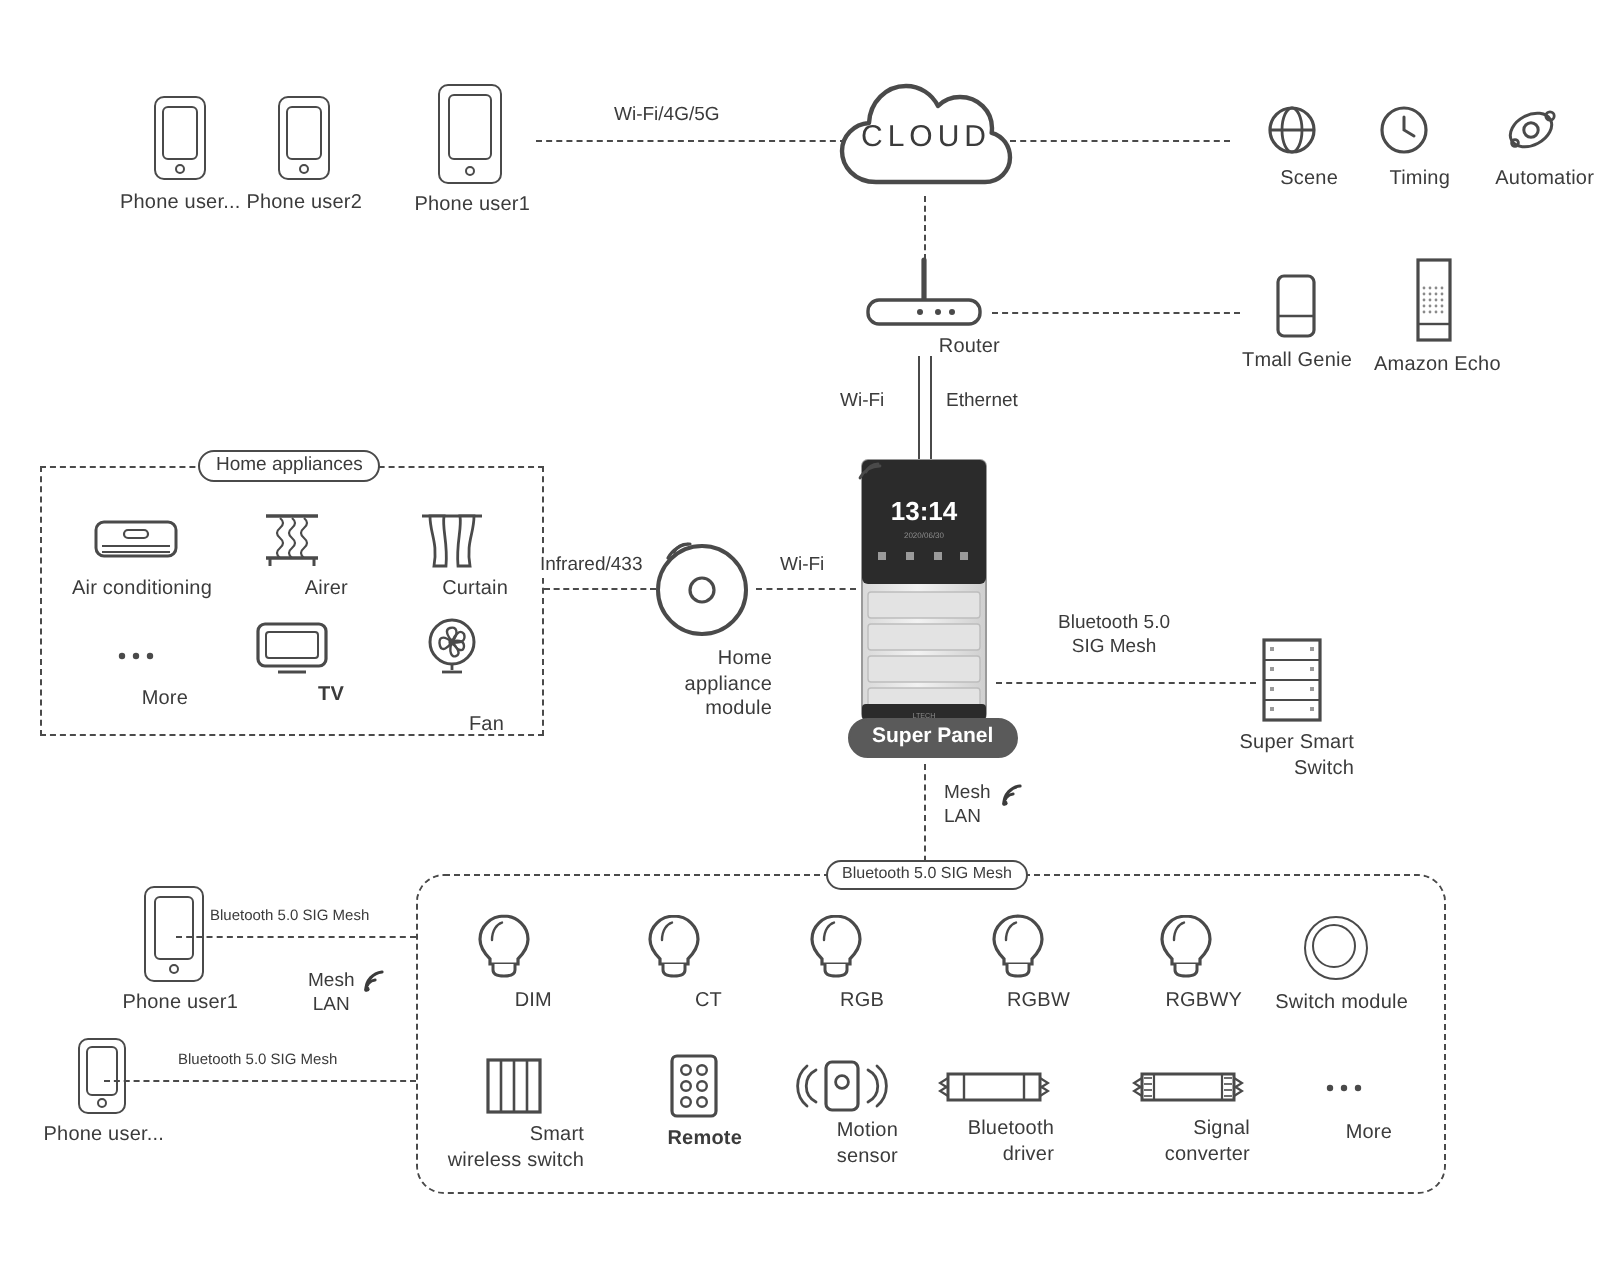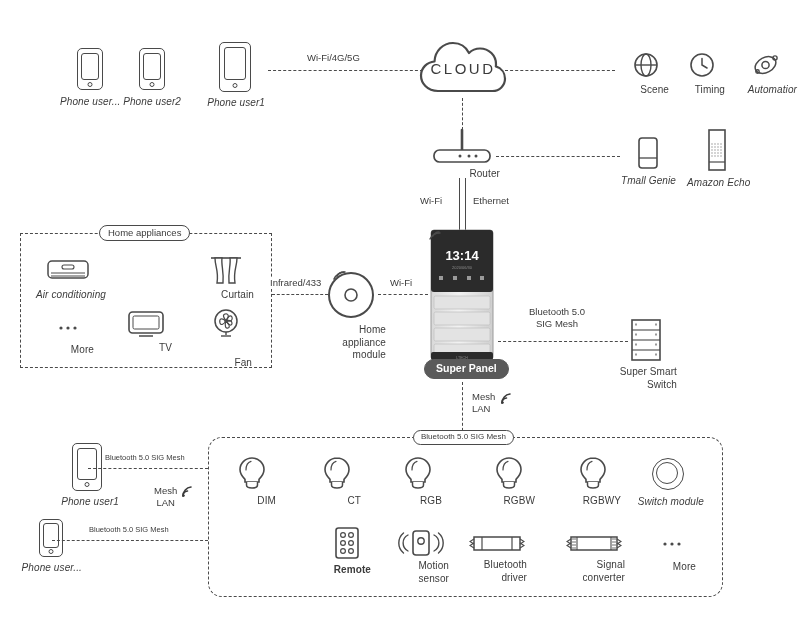--- a/index.html
+++ b/index.html
@@ -9,21 +9,21 @@
     font-family: "Liberation Sans", sans-serif;
     overflow: hidden;
   }
   #stage { position: relative; width: 800px; height: 632px; }
 
   .node { position: absolute; text-align: center; }
   .lbl {
     font-size: 10px; color: #3b3b3b; line-height: 1.25;
     white-space: pre-line; letter-spacing: .1px; text-align: right;
   }
-  .lbl.wide { white-space: nowrap; font-style: italic; }
+  .lbl.wide { white-space: nowrap; }
   .ico { margin: 0 auto; position: relative; }
 
   
   .dash-h {
     position: absolute; height: 0;
     border-top: 1.6px dashed #4a4a4a;
   }
   .dash-v {
     position: absolute; width: 0;
     border-left: 1.6px dashed #4a4a4a;
@@ -225,20 +225,36 @@
       <svg width="44" height="26" viewBox="0 0 44 26">
         <rect x="2" y="3" width="40" height="17" rx="4" fill="#fff" stroke="#4a4a4a" stroke-width="1.5"></rect>
         <rect x="16" y="7" width="12" height="4" rx="2" fill="#fff" stroke="#4a4a4a" stroke-width="1.1"></rect>
         <line x1="5" y1="15" x2="39" y2="15" stroke="#4a4a4a" stroke-width="1"></line>
         <line x1="5" y1="18" x2="39" y2="18" stroke="#4a4a4a" stroke-width="1"></line>
       </svg>
     </div>
     <div class="lbl wide" style="margin-top:5px;">Air conditioning</div>
   </div>
 
+  <div class="node" style="left:118px; top:255px; width:56px;">
+    <div class="ico" style="width:34px;height:30px;">
+      <svg width="34" height="30" viewBox="0 0 34 30">
+        <line x1="4" y1="3" x2="30" y2="3" stroke="#4a4a4a" stroke-width="1.8"></line>
+        <line x1="4" y1="24" x2="30" y2="24" stroke="#4a4a4a" stroke-width="1.8"></line>
+        <line x1="6" y1="24" x2="6" y2="28" stroke="#4a4a4a" stroke-width="1.5"></line>
+        <line x1="28" y1="24" x2="28" y2="28" stroke="#4a4a4a" stroke-width="1.5"></line>
+        <g stroke="#4a4a4a" stroke-width="1.1" fill="none">
+          <path d="M11,4 q3,2.5 0,5 q-3,2.5 0,5 q3,2.5 0,5 q-3,2.5 0,5"></path>
+          <path d="M17,4 q3,2.5 0,5 q-3,2.5 0,5 q3,2.5 0,5 q-3,2.5 0,5"></path>
+          <path d="M23,4 q3,2.5 0,5 q-3,2.5 0,5 q3,2.5 0,5 q-3,2.5 0,5"></path>
+        </g>
+      </svg>
+    </div>
+    <div class="lbl" style="margin-top:4px;">Airer</div>
+  </div>
 
   <div class="node" style="left:198px; top:255px; width:56px;">
     <div class="ico" style="width:34px;height:30px;">
       <svg width="34" height="30" viewBox="0 0 34 30">
         <line x1="2" y1="3" x2="32" y2="3" stroke="#4a4a4a" stroke-width="1.6"></line>
         <path d="M6,3 C6,12 10,16 8,28 L14,28 C15,16 12,10 13,3 Z" fill="#fff" stroke="#4a4a4a" stroke-width="1.4"></path>
         <path d="M28,3 C28,12 24,16 26,28 L20,28 C19,16 22,10 21,3 Z" fill="#fff" stroke="#4a4a4a" stroke-width="1.4"></path>
       </svg>
     </div>
     <div class="lbl" style="margin-top:4px;">Curtain</div>
@@ -248,21 +264,21 @@
     <div class="ico" style="width:28px;height:24px;">
       <svg width="28" height="24" viewBox="0 0 28 24">
         <circle cx="7" cy="13" r="1.6" fill="#4a4a4a"></circle>
         <circle cx="14" cy="13" r="1.6" fill="#4a4a4a"></circle>
         <circle cx="21" cy="13" r="1.6" fill="#4a4a4a"></circle>
       </svg>
     </div>
     <div class="lbl" style="margin-top:5px;">More</div>
   </div>
 
-  <div class="node" style="left:120px; top:310px; width:52px;">
+  <div class="node" style="left:120px; top:310px; width:52px;font-weight:bold;">
     <div class="ico" style="width:38px;height:28px;">
       <svg width="38" height="28" viewBox="0 0 38 28">
         <rect x="2" y="2" width="34" height="21" rx="3.5" fill="#fff" stroke="#4a4a4a" stroke-width="1.6"></rect>
         <rect x="6" y="6" width="26" height="13" rx="1.5" fill="#fff" stroke="#4a4a4a" stroke-width="1"></rect>
         <line x1="12" y1="26" x2="26" y2="26" stroke="#4a4a4a" stroke-width="1.5"></line>
       </svg>
     </div>
     <div class="lbl" style="margin-top:4px;">TV</div>
   </div>
 
@@ -463,20 +479,32 @@
     <div class="lbl" style="margin-top:4px;">RGBWY</div>
   </div>
 
   <div class="node" style="left:632px; top:458px; width:72px;">
     <div class="ico circle-ol" style="width:32px;height:32px;">
       <div style="position:absolute; left:3px; top:3px; width:22px; height:22px; border:1.6px solid #4a4a4a; border-radius:50%;"></div>
     </div>
     <div class="lbl wide" style="margin-top:6px;">Switch module</div>
   </div>
 
+  <div class="node" style="left:222px; top:528px; width:70px;">
+    <div class="ico" style="width:32px;height:30px;">
+      <svg width="32" height="30" viewBox="0 0 32 30">
+        <rect x="3" y="2" width="26" height="26" fill="#fff" stroke="#4a4a4a" stroke-width="1.6"></rect>
+        <line x1="9.5" y1="2" x2="9.5" y2="28" stroke="#4a4a4a" stroke-width="1.3"></line>
+        <line x1="16" y1="2" x2="16" y2="28" stroke="#4a4a4a" stroke-width="1.3"></line>
+        <line x1="22.5" y1="2" x2="22.5" y2="28" stroke="#4a4a4a" stroke-width="1.3"></line>
+      </svg>
+    </div>
+    <div class="lbl" style="margin-top:4px;">Smart
+wireless switch</div>
+  </div>
 
   <div class="node" style="left:323px; top:526px; width:48px;font-weight:bold;">
     <div class="ico" style="width:28px;height:34px;">
       <svg width="28" height="34" viewBox="0 0 28 34">
         <rect x="3" y="2" width="22" height="30" rx="2.5" fill="#fff" stroke="#4a4a4a" stroke-width="1.6"></rect>
         <g fill="none" stroke="#4a4a4a" stroke-width="1.2">
           <circle cx="10" cy="9" r="2.4"></circle>
             <circle cx="18" cy="9" r="2.4"></circle>
           <circle cx="10" cy="17" r="2.4"></circle>
             <circle cx="18" cy="17" r="2.4"></circle>

